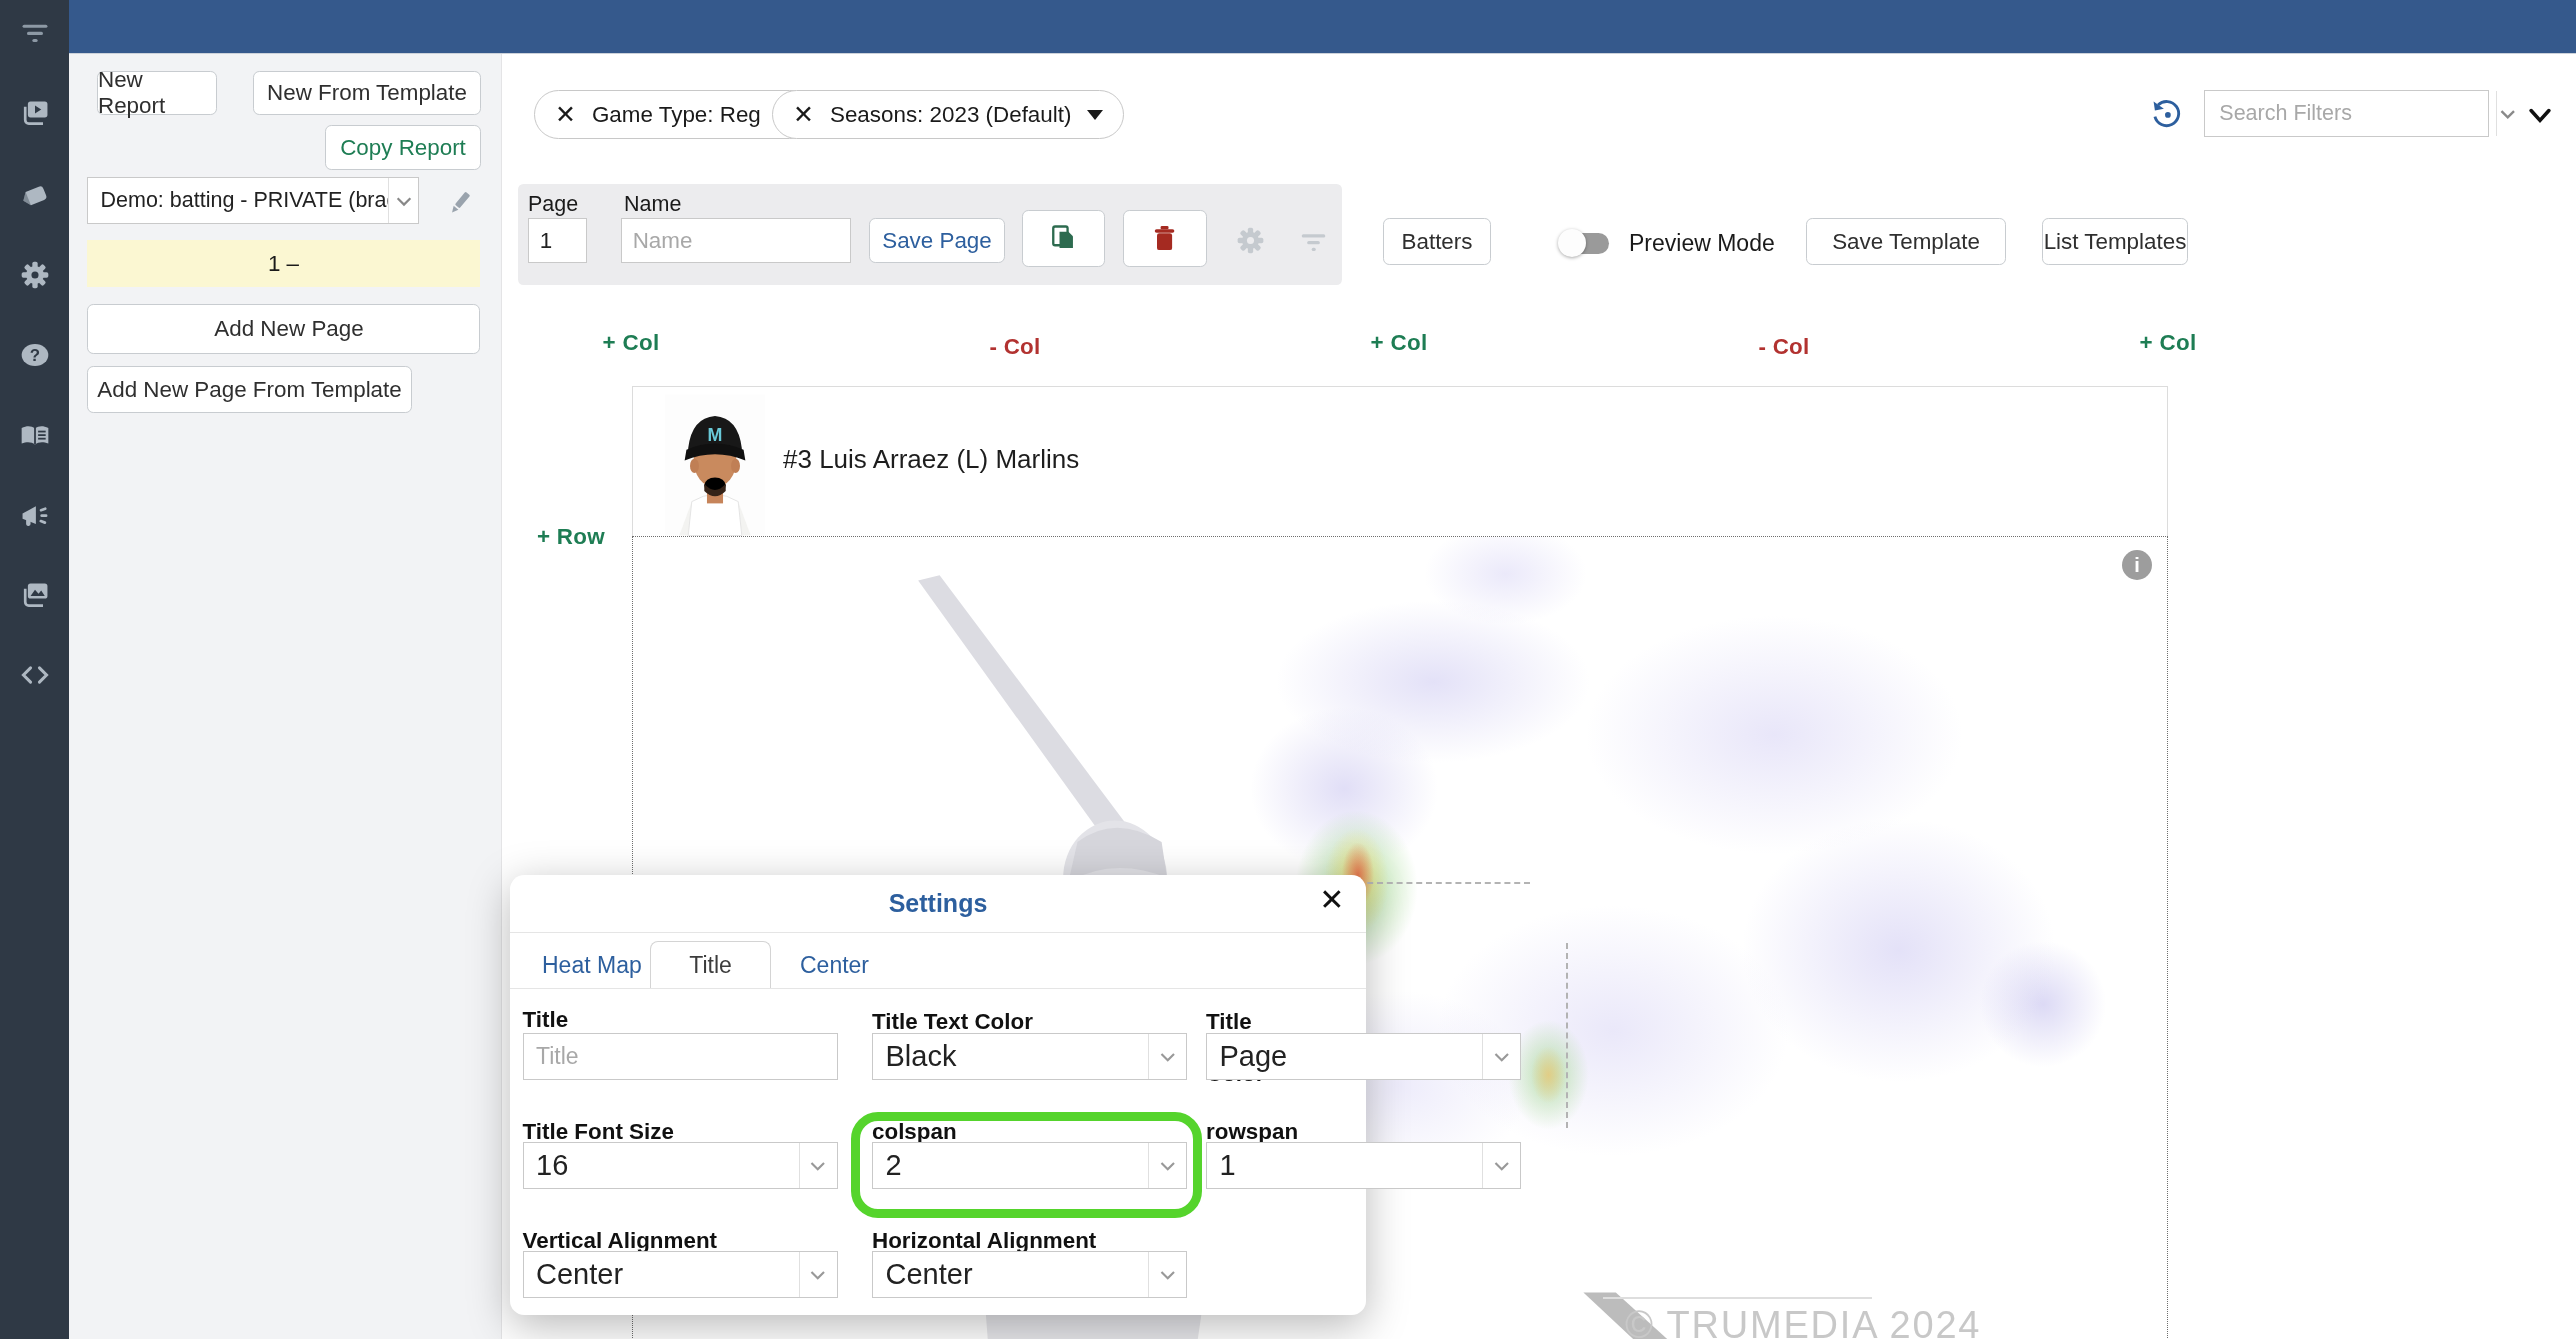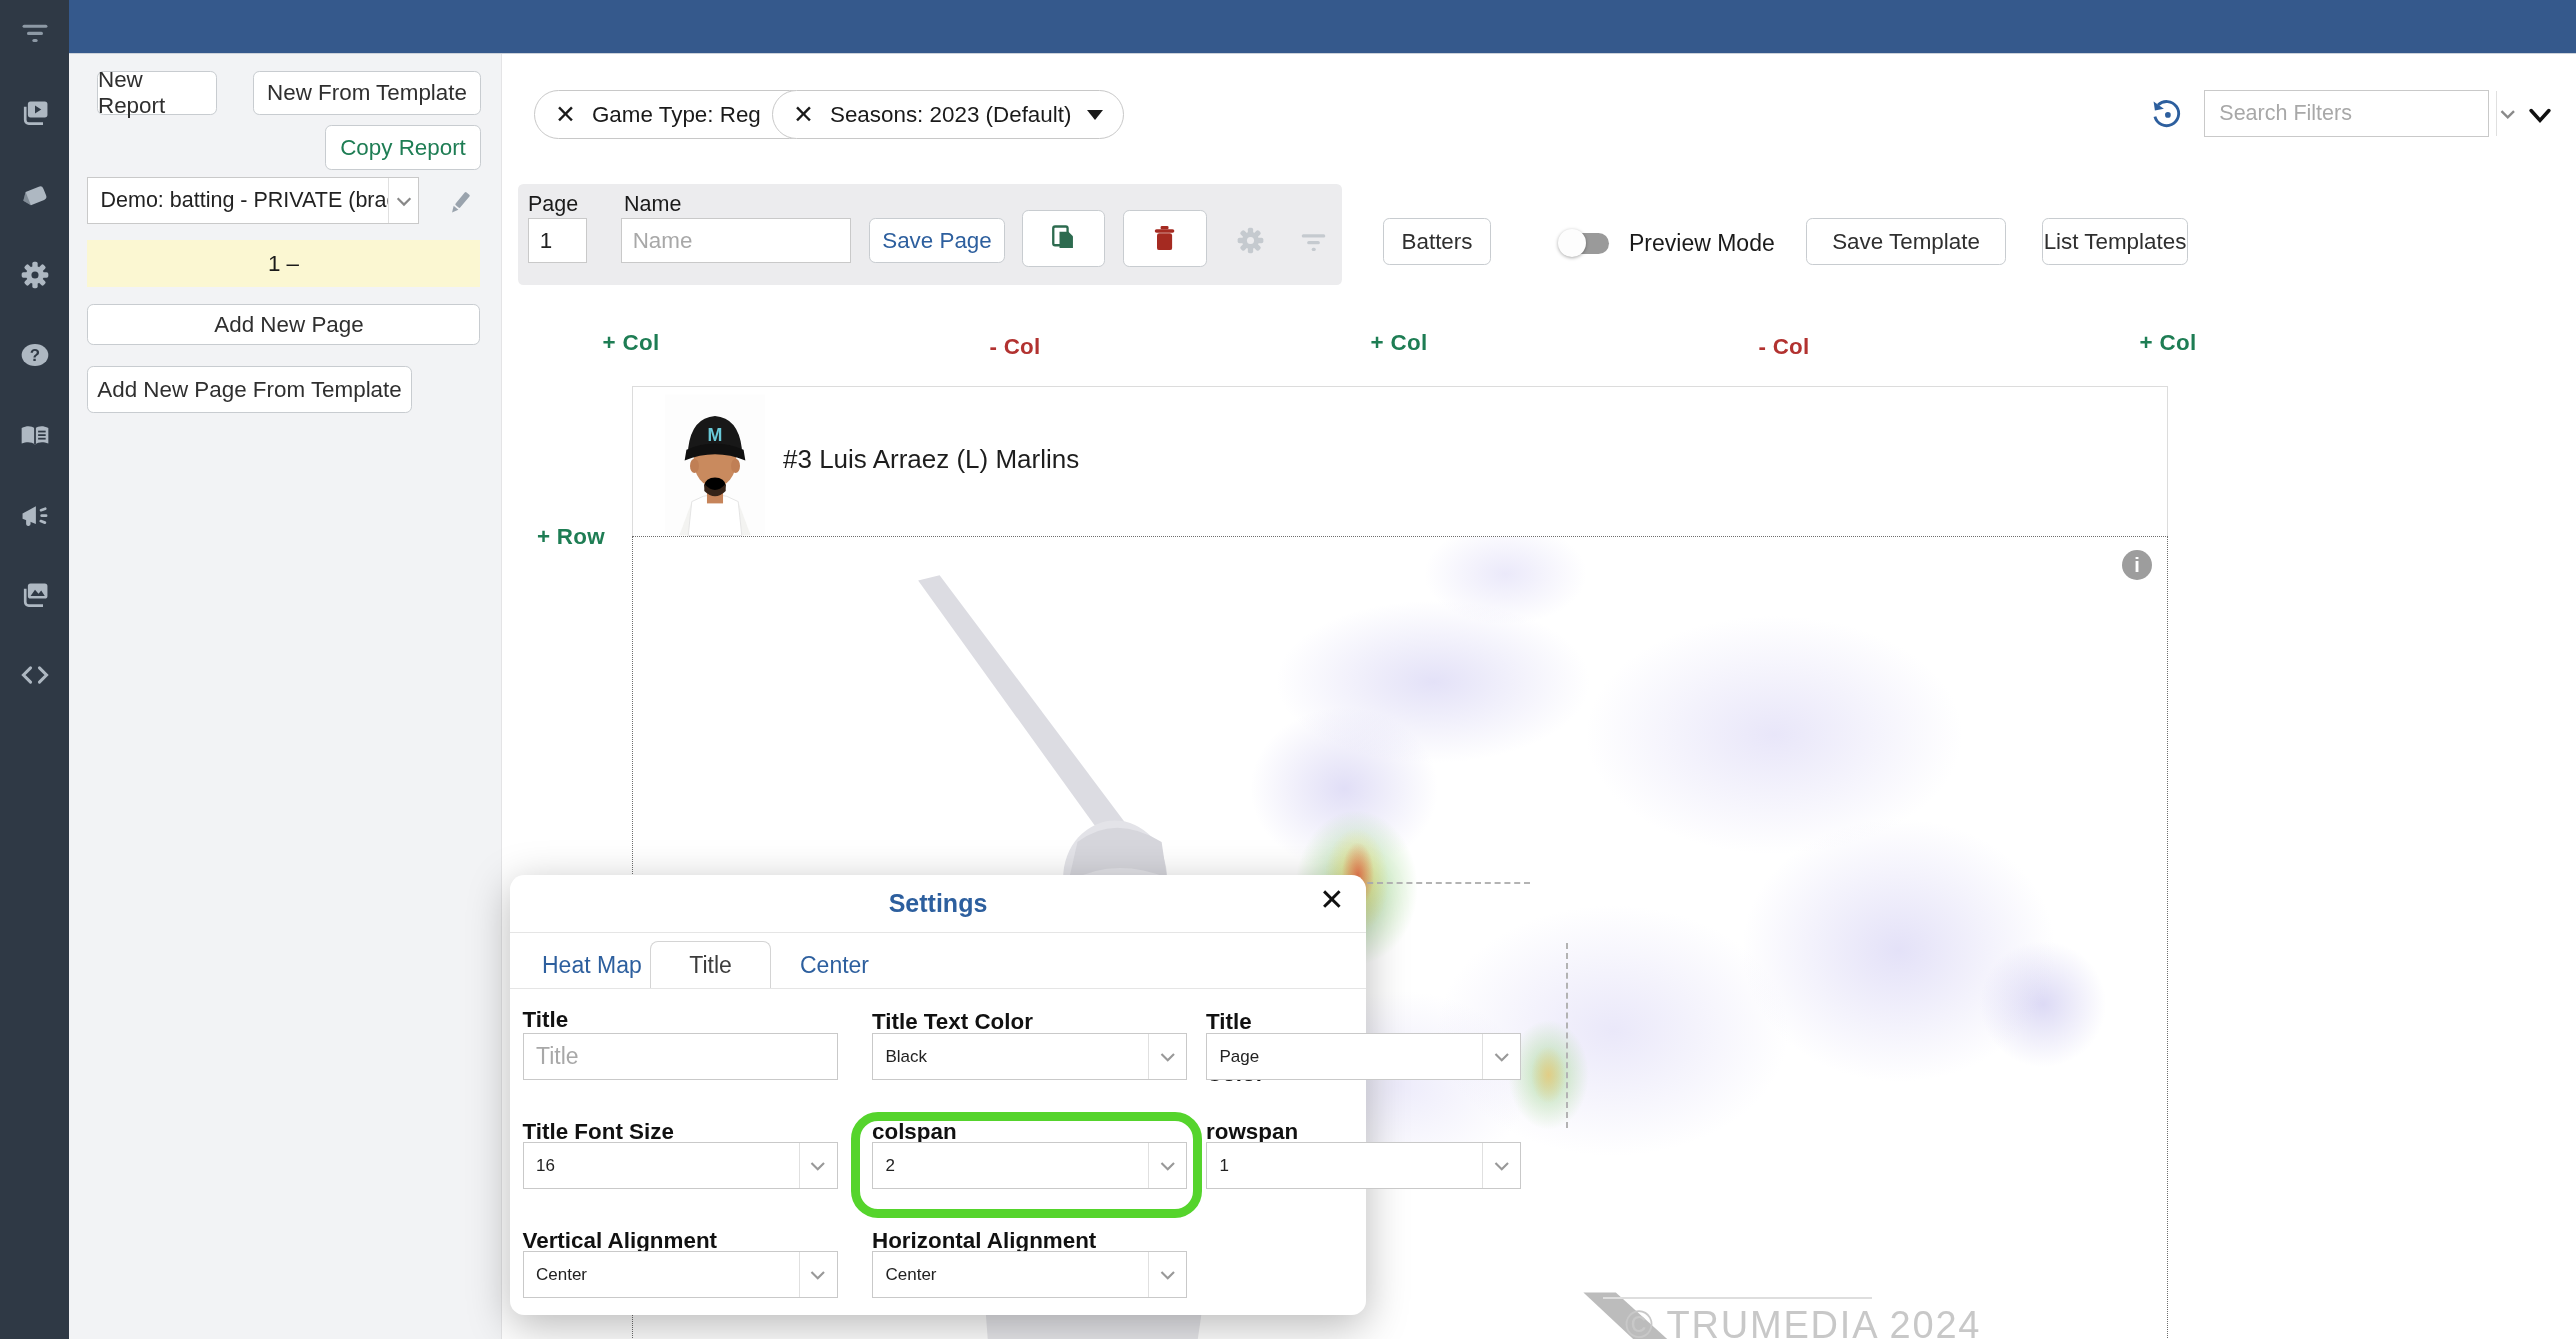--- a/index.html
+++ b/index.html
@@ -71,21 +71,21 @@
   #modal { left:510px; top:875px; width:856px; height:440px; background:#fff; border-radius:14.3px;
     box-shadow:0 10.7px 43px rgba(0,0,0,.28); z-index:100; }
   #modal .divider { position:absolute; left:0; right:0; height:0.9px; background:#e5e5e5; }
   .tab-link { position:absolute; font-size:23px; color:var(--link_blue,#2d5f9e); cursor:pointer; }
   #tab-active { position:absolute; left:140px; top:66px; width:121px; height:47px; background:#fff;
     border:0.9px solid #d4d4d4; border-bottom:none; border-radius:8px 8px 0 0; z-index:2;
     display:flex; align-items:center; justify-content:center; font-size:23px; color:#3c3c3c; }
   .fld-label { position:absolute; font-size:22.4px; font-weight:700; color:#111; }
   .fld-input { position:absolute; width:315px; height:47px; border:0.9px solid #c9c9c9; font-size:23px; padding:0 12.5px; color:#222; }
   .fld-select { width:315px; height:47px; }
-  .fld-select .sel-text { font-size:17px; }
+  .fld-select .sel-text { font-size:29px; }
   #close-x { position:absolute; right:21.5px; top:7.2px; font-size:30px; color:#111; cursor:pointer; }
   #modal-title { position:absolute; left:0; right:0; top:14.3px; text-align:center; font-size:25px; font-weight:700;
     color:var(--link_blue,#2d5f9e); }
 
   #highlight-ring { left:851px; top:1112px; width:351px; height:106px; border:9px solid var(--highlight_green,#55d42c);
     border-radius:27px; z-index:200; pointer-events:none; }
 
   svg { display:block; }
 </style>
 </head>
@@ -203,21 +203,21 @@
           <rect x="13.5" y="3" width="7" height="19" rx="1.5"></rect>
           <path d="M13.5 24 h7 l-3.5 7 z"></path>
         </g>
       </svg>
   </div>
 
   <div class="abs" style="left:87px; top:240px; width:393px; height:47px; background:var(--yellow_row,#fbf7d2); display:flex; align-items:center; justify-content:center; font-size:22.4px; color:#1a1a1a;">
     <span>1 –</span>
   </div>
 
-  <div class="btn" style="left:87px; top:304px; width:393px; height:41px;padding-left:11px;">
+  <div class="btn" style="left:87px; top:304px; width:393px; height:50px;padding-left:11px;">
       <span>Add New Page</span>
     </div>
   <div class="btn" style="left:87px; top:366px; width:325px; height:47px;">
       <span>Add New Page From Template</span>
     </div>
 
   <div class="chip" style="left:534px; top:90px;">
     <span class="x">✕</span>
     <span class="lbl">Game Type: Reg</span>
     <span class="caret-down"></span>

